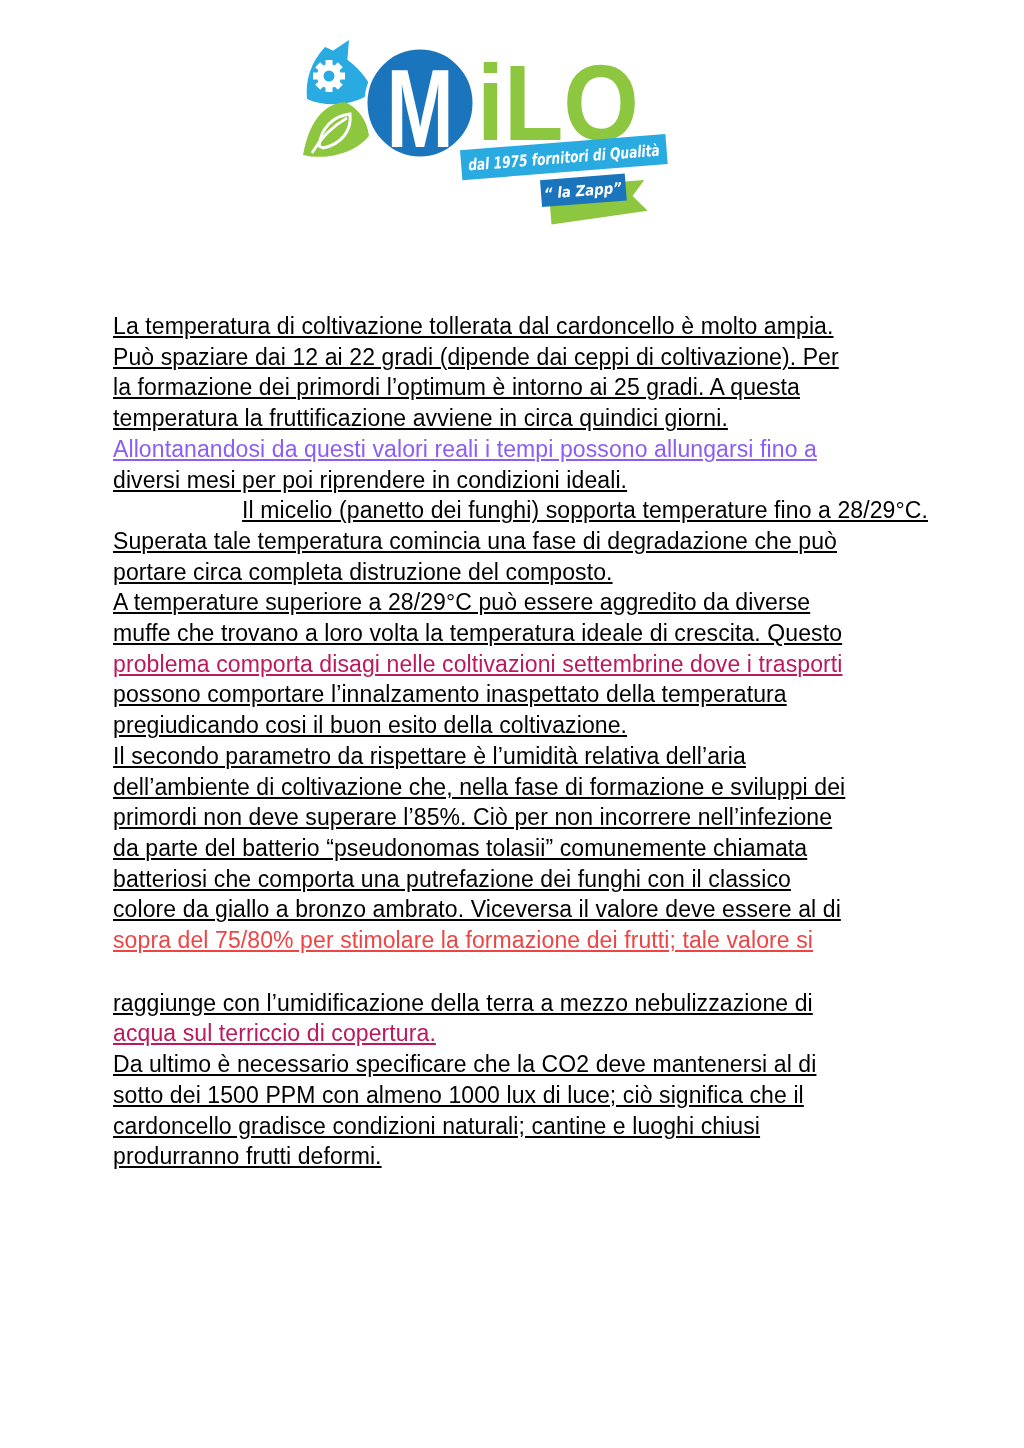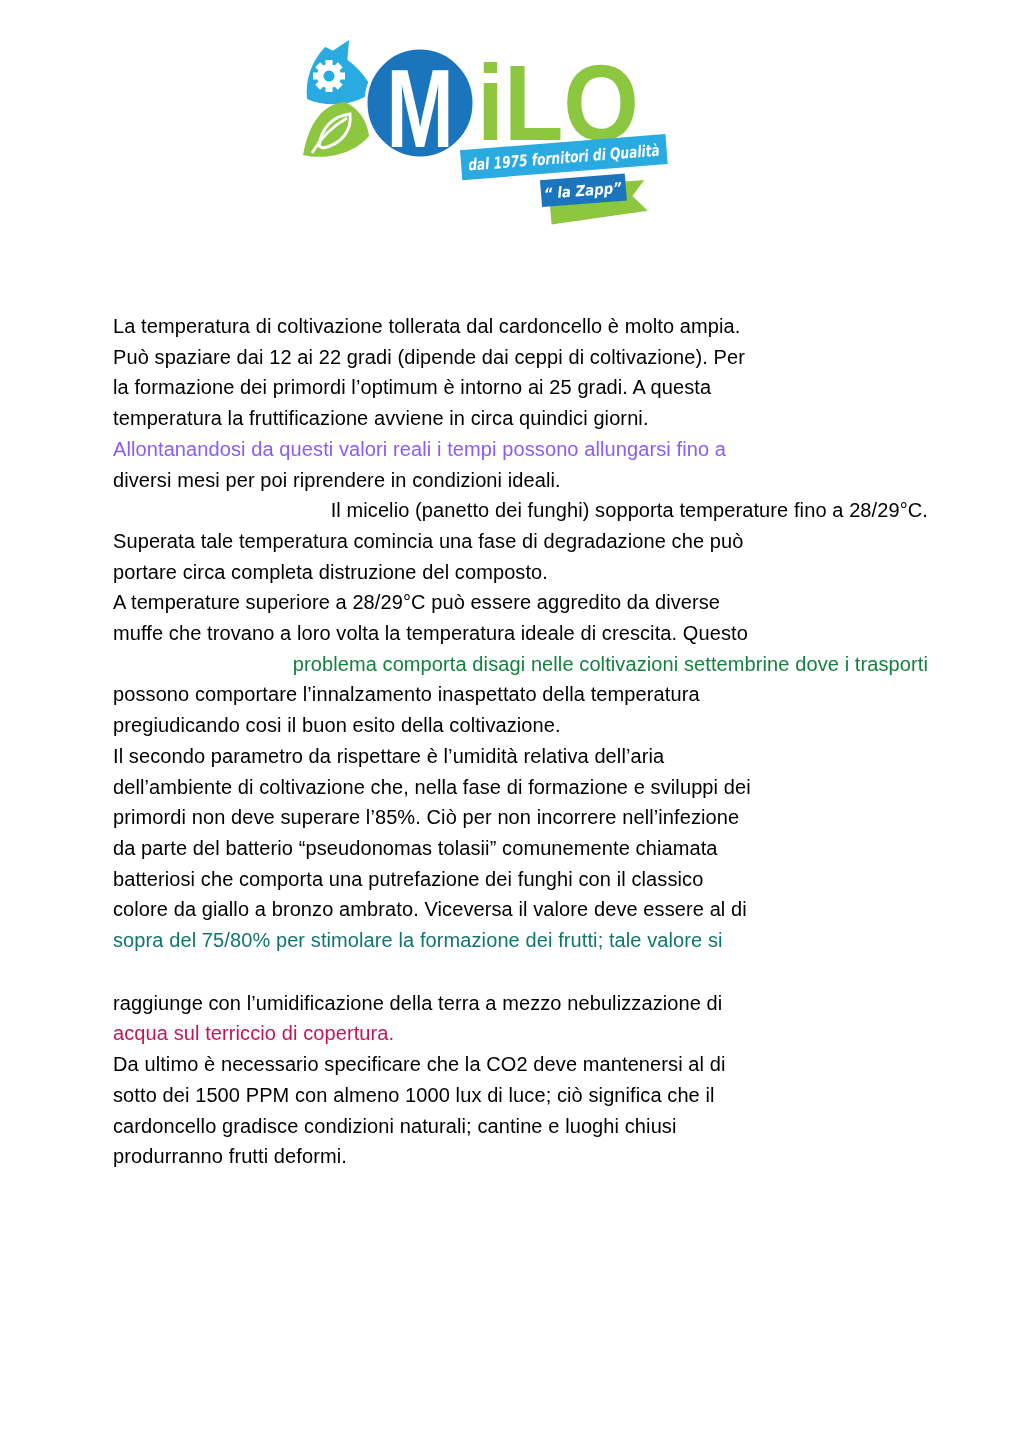--- a/index.html
+++ b/index.html
@@ -47,25 +47,26 @@
     font-size: 15px;
   }
   .article {
     position: absolute;
     left: 113px;
     top: 311px;
     width: 815px;
   }
   .para { margin: 0; padding: 0; }
   .line {
-    font-size: 20px;
+    font-size: 23px;
     line-height: 30.7px;
     color: #000000;
     white-space: nowrap;
     letter-spacing: 0.1px;
+    text-decoration: underline;
   }
 </style>
 </head>
 <body>
 
 <div class="page">
 
   <div class="logo">
     <svg viewBox="0 0 380 188" width="380" height="188" xmlns="http://www.w3.org/2000/svg">
 
@@ -127,32 +128,32 @@
         <div class="line" style="color: rgb(0, 0, 0);">diversi mesi per poi riprendere in condizioni ideali.</div>
       </div>
       <div class="para">
         <div class="line" style="color: rgb(0, 0, 0); text-align: right;">Il micelio (panetto dei funghi) sopporta temperature fino a 28/29°C.</div>
         <div class="line" style="color: rgb(0, 0, 0);">Superata tale temperatura comincia una fase di degradazione che può</div>
         <div class="line" style="color: rgb(0, 0, 0);">portare circa completa distruzione del composto.</div>
       </div>
       <div class="para">
         <div class="line" style="color: rgb(0, 0, 0);">A temperature superiore a 28/29°C può essere aggredito da diverse</div>
         <div class="line" style="color: rgb(0, 0, 0);">muffe che trovano a loro volta la temperatura ideale di crescita. Questo</div>
-        <div class="line" style="color: #15803d; text-align: right;">problema comporta disagi nelle coltivazioni settembrine dove i trasporti</div>
+        <div class="line" style="color: #be185d;">problema comporta disagi nelle coltivazioni settembrine dove i trasporti</div>
         <div class="line" style="color: rgb(0, 0, 0);">possono comportare l’innalzamento inaspettato della temperatura</div>
         <div class="line" style="color: rgb(0, 0, 0);">pregiudicando cosi il buon esito della coltivazione.</div>
       </div>
       <div class="para">
         <div class="line" style="color: rgb(0, 0, 0);">Il secondo parametro da rispettare è l’umidità relativa dell’aria</div>
         <div class="line" style="color: rgb(0, 0, 0);">dell’ambiente di coltivazione che, nella fase di formazione e sviluppi dei</div>
         <div class="line" style="color: rgb(0, 0, 0);">primordi non deve superare l’85%. Ciò per non incorrere nell’infezione</div>
         <div class="line" style="color: rgb(0, 0, 0);">da parte del batterio “pseudonomas tolasii” comunemente chiamata</div>
         <div class="line" style="color: rgb(0, 0, 0);">batteriosi che comporta una putrefazione dei funghi con il classico</div>
         <div class="line" style="color: rgb(0, 0, 0);">colore da giallo a bronzo ambrato. Viceversa il valore deve essere al di</div>
-        <div class="line" style="color: #0f766e;">sopra del 75/80% per stimolare la formazione dei frutti; tale valore si</div>
+        <div class="line" style="color: #ef4444;">sopra del 75/80% per stimolare la formazione dei frutti; tale valore si</div>
         <div class="line" style="color: rgb(0, 0, 0); margin-top: 32px;">raggiunge con l’umidificazione della terra a mezzo nebulizzazione di</div>
         <div class="line" style="color: #be185d;">acqua sul terriccio di copertura.</div>
       </div>
       <div class="para">
         <div class="line" style="color: rgb(0, 0, 0);">Da ultimo è necessario specificare che la CO2 deve mantenersi al di</div>
         <div class="line" style="color: rgb(0, 0, 0);">sotto dei 1500 PPM con almeno 1000 lux di luce; ciò significa che il</div>
         <div class="line" style="color: rgb(0, 0, 0);">cardoncello gradisce condizioni naturali; cantine e luoghi chiusi</div>
         <div class="line" style="color: rgb(0, 0, 0);">produrranno frutti deformi.</div>
       </div>
     </div>

